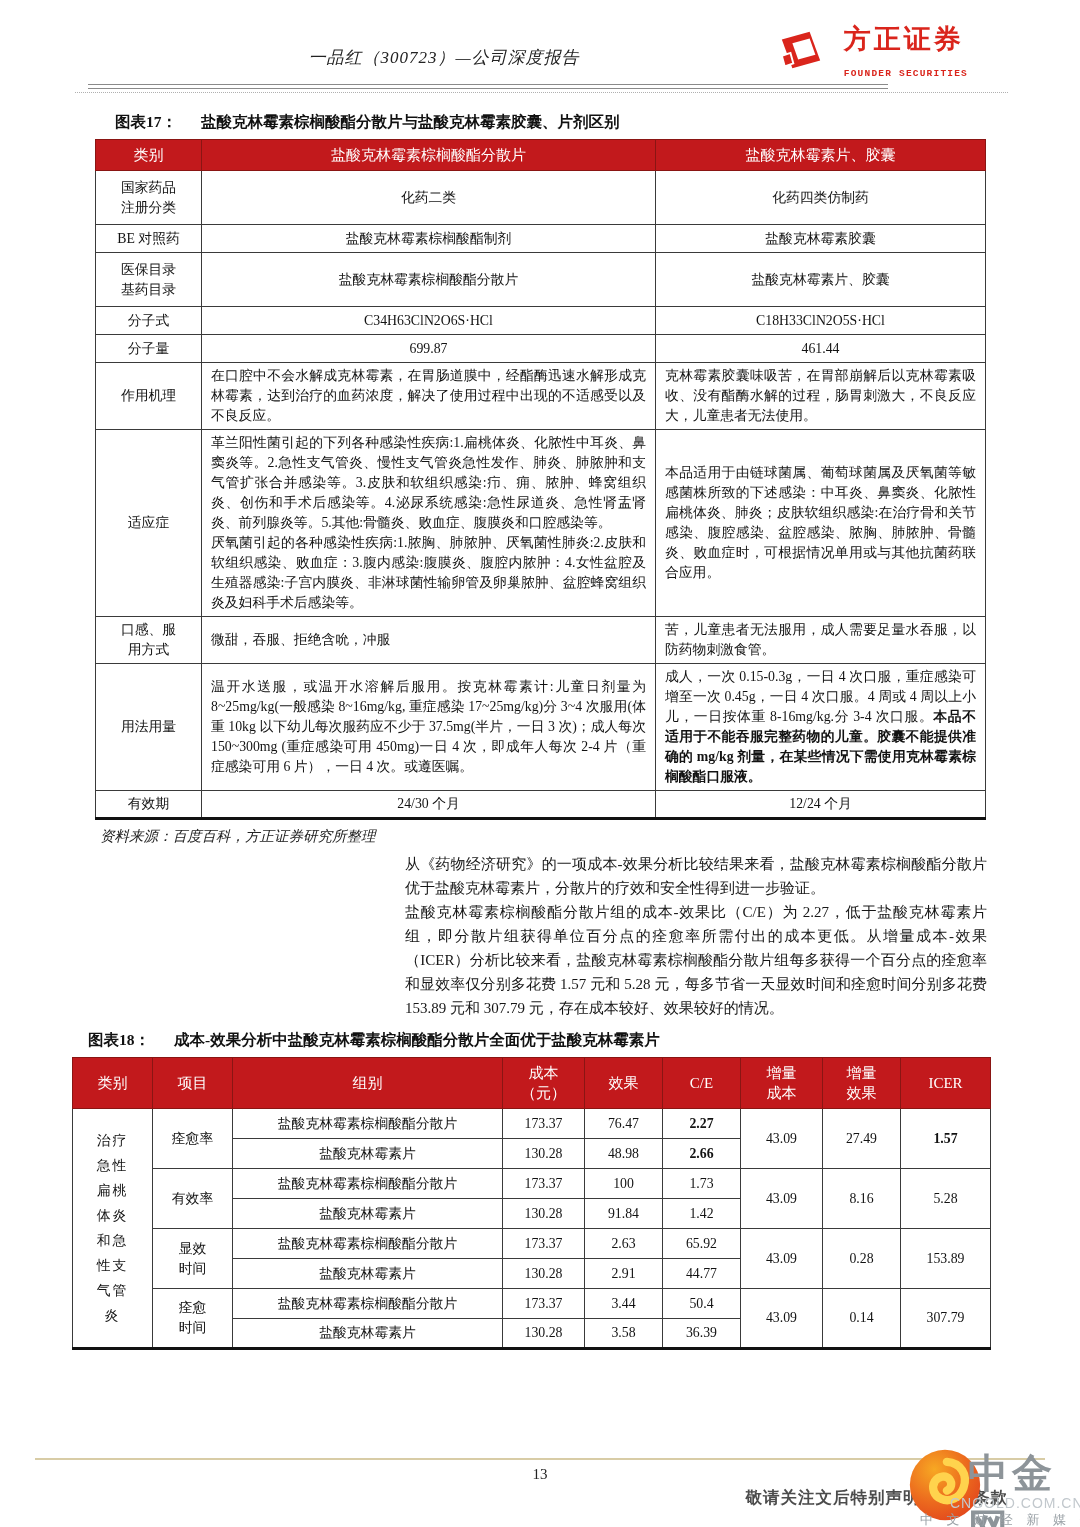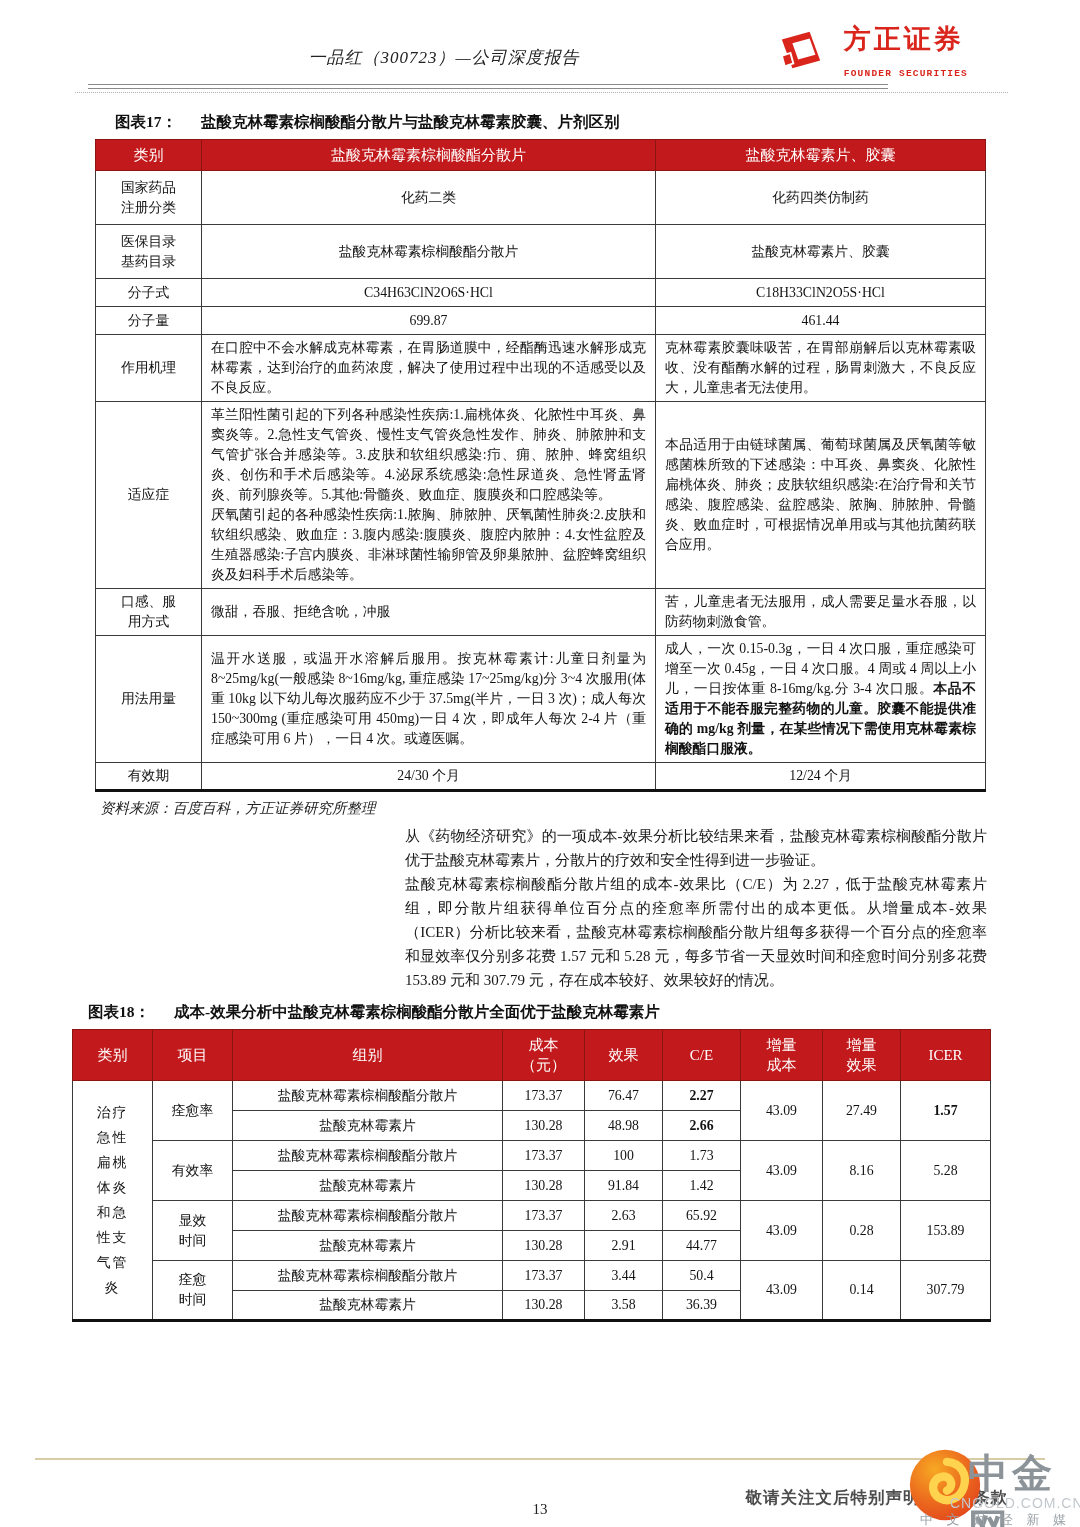--- a/index.html
+++ b/index.html
@@ -43,21 +43,21 @@
   .b{font-weight:bold;}
   .h28{height:28px;}.h30{height:30px;}.h44{height:44px;}.h54{height:54px;}
   .vcat{white-space:pre-line;text-align:center;line-height:25px;letter-spacing:2px;}
 
   
   .bodytext{margin:6px 0 0 405px;width:582px;font-size:15px;line-height:24px;text-align:justify;color:#161616;}
   .bodytext p{margin:0;}
 
   
   .foot-rule{position:absolute;left:35px;top:1458px;width:1010px;border-top:2px solid #D8CCA6;}
-  .pageno{position:absolute;left:0;top:1466px;width:1080px;text-align:center;font-size:15px;color:#222;margin-top:35px;}
+  .pageno{position:absolute;left:0;top:1466px;width:1080px;text-align:center;font-size:15px;color:#222;}
   .disclaimer{position:absolute;right:72px;top:1487px;font-family:"Liberation Sans",sans-serif;
               font-weight:bold;font-size:16.5px;color:#4c4c4c;letter-spacing:1px;}
   .wm{position:absolute;right:2px;top:1438px;width:170px;height:89px;}
   .wm-logo{position:absolute;left:0;top:10px;width:74px;height:74px;}
   .wm-name{position:absolute;left:60px;top:8px;font-family:"Liberation Sans",sans-serif;
            font-weight:bold;font-size:40px;color:#8D9499;letter-spacing:4px;}
   .wm-domain{position:absolute;left:42px;top:57px;font-family:"Liberation Sans",sans-serif;
              font-size:14px;color:#C2C8CD;letter-spacing:1px;}
   .wm-tagline{position:absolute;left:12px;top:73px;font-family:"Liberation Sans",sans-serif;
               font-size:13px;color:#9BA2A7;letter-spacing:5px;white-space:nowrap;}
@@ -100,20 +100,25 @@
         <tr>
       <th>类别</th>
       <th>盐酸克林霉素棕榈酸酯分散片</th>
       <th>盐酸克林霉素片、胶囊</th>
     </tr>
     <tr class="h54">
       <td class="lbl">国家药品
 注册分类</td>
       <td class="c">化药二类</td>
       <td class="c">化药四类仿制药</td>
+    </tr>
+    <tr class="h28">
+      <td class="lbl">BE 对照药</td>
+      <td class="c">盐酸克林霉素棕榈酸酯制剂</td>
+      <td class="c">盐酸克林霉素胶囊</td>
     </tr>
     <tr class="h54">
       <td class="lbl">医保目录
 基药目录</td>
       <td class="c">盐酸克林霉素棕榈酸酯分散片</td>
       <td class="c">盐酸克林霉素片、胶囊</td>
     </tr>
     <tr class="h28">
       <td class="lbl">分子式</td>
       <td class="c">C34H63ClN2O6S·HCl</td>

